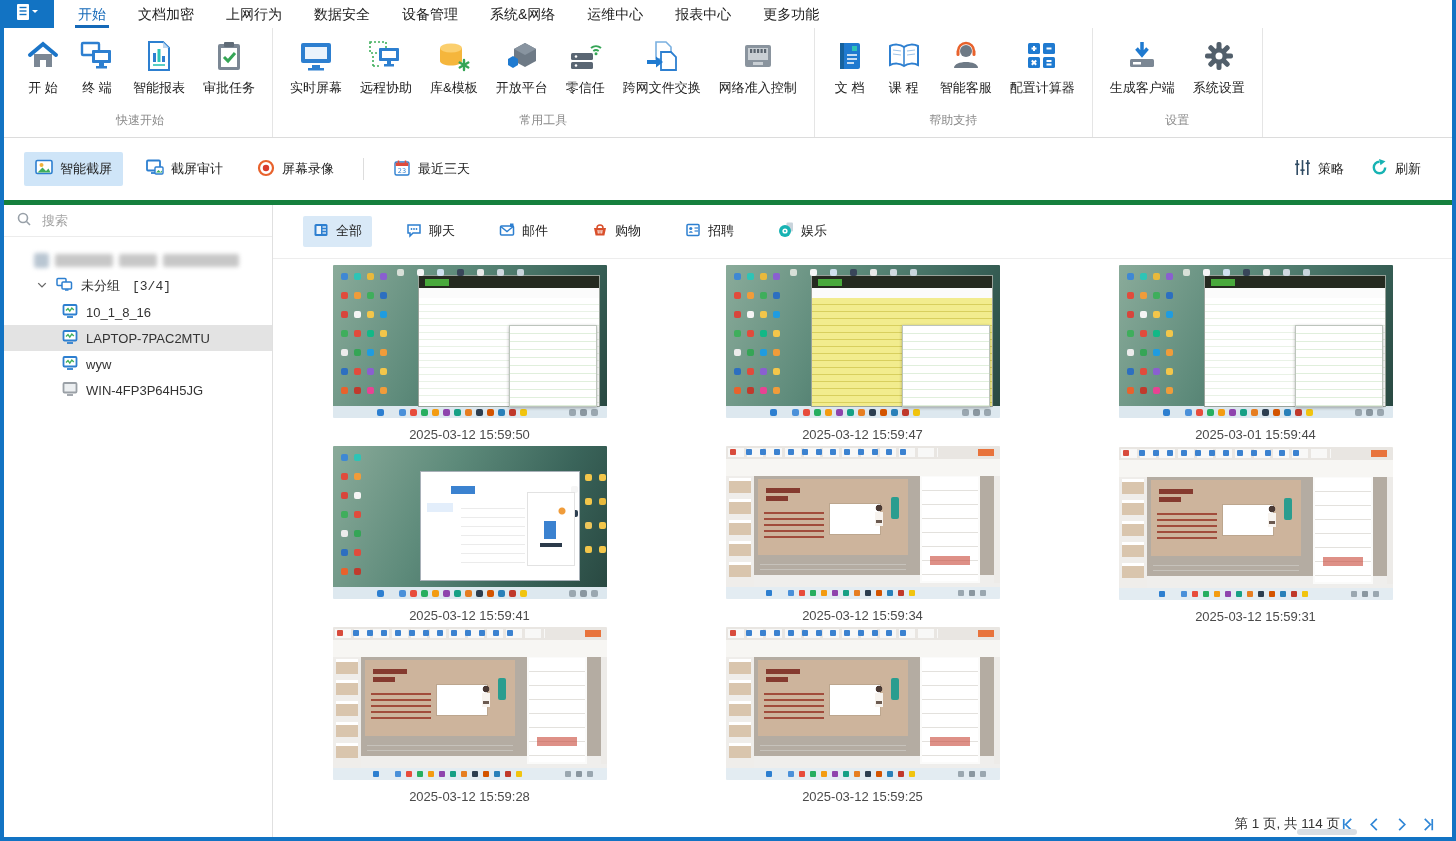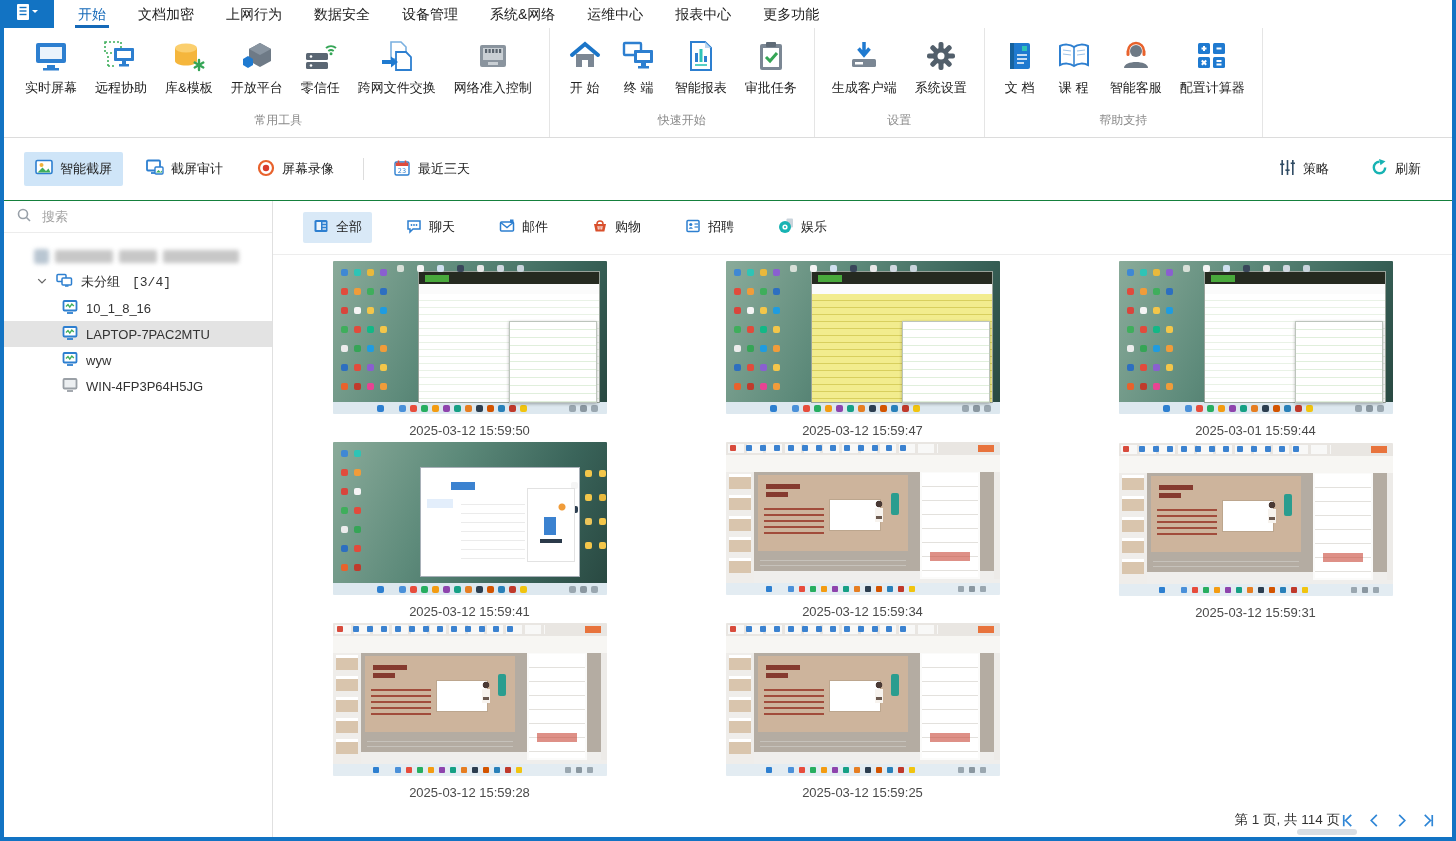--- a/index.html
+++ b/index.html
@@ -16,25 +16,25 @@
   .menu-item.active::after{content:"";position:absolute;left:13px;right:13px;bottom:0;height:3px;background:#1569b8;}
   
   .ribbon{display:flex;height:109px;border-bottom:1px solid #dcdcdc;background:#fff;padding-left:4px;}
   .ribbon-group{display:flex;flex-direction:column;border-right:1px solid #e5e5e5;padding:0 8px;}
   .ribbon-buttons{flex:1;display:flex;align-items:flex-start;padding-top:7px;}
   .rb{display:flex;flex-direction:column;align-items:center;gap:5px;padding:3px 9px;cursor:pointer;border-radius:3px;}
   .rb-icon{height:36px;display:flex;align-items:center;justify-content:center;}
   .rb-label{font-size:13px;color:#222;white-space:nowrap;}
   .ribbon-group-label{text-align:center;font-size:12px;color:#8a8a8a;padding:2px 0 8px;}
   
-  .viewbar{display:flex;align-items:center;height:62px;border-bottom:1px solid #15803d;padding:0 20px;gap:12px;background:#fff;}
+  .viewbar{display:flex;align-items:center;height:62px;border-bottom:5px solid #15803d;padding:0 20px;gap:12px;background:#fff;}
   .chip{display:flex;align-items:center;gap:7px;padding:7px 11px;font-size:13px;color:#222;cursor:pointer;border-radius:2px;white-space:nowrap;}
   .chip.active{background:#cfe5f8;}
   .vsep{width:1px;height:22px;background:#ddd;margin:0 6px;}
-  .viewbar-right{margin-left:auto;display:flex;gap:20px;}
+  .viewbar-right{margin-left:auto;display:flex;gap:5px;}
   
   .main{display:flex;height:636px;}
   .sidebar{width:268px;flex:none;border-right:1px solid #e0e0e0;display:flex;flex-direction:column;background:#fff;}
   .search{height:31px;border-bottom:1px solid #ececec;display:flex;align-items:center;padding:0 12px;gap:8px;}
   .search input{flex:1;border:0;outline:0;font-size:13px;color:#333;background:transparent;font-family:inherit;}
   .search input::placeholder{color:#a2a2a2;}
   .tree{padding-top:10px;font-size:13px;color:#333;}
   .trow{height:26px;display:flex;align-items:center;gap:8px;cursor:pointer;white-space:nowrap;}
   .trow.selected{background:#e3e3e3;}
   .trow-root{padding-left:30px;gap:6px;}
@@ -203,20 +203,72 @@
     </nav>
   </header>
 
   <section class="ribbon">
 
     <div class="ribbon-group">
       <div class="ribbon-buttons">
         <div class="rb">
           <span class="rb-icon">
               <svg width="36" height="32" viewBox="0 0 36 32">
+                <path d="M5 15 L18 4 L31 15" fill="none" stroke="#1b75c8" stroke-width="4" stroke-linecap="round"></path>
+                <path d="M9 14 h18 v13 h-18 z" fill="#7b8794"></path>
+                <rect x="15" y="20" width="6" height="7" fill="#fff"></rect>
+              </svg>
+            </span>
+          <span class="rb-label">开 始</span>
+        </div>
+        <div class="rb">
+          <span class="rb-icon">
+              <svg width="36" height="32" viewBox="0 0 36 32">
+                <rect x="3" y="3" width="17" height="12" rx="1" fill="#fff" stroke="#2d7fd0" stroke-width="2.4"></rect>
+                <rect x="13" y="10" width="19" height="13" rx="1" fill="#2d7fd0"></rect>
+                <rect x="16" y="13" width="13" height="7" fill="#fff"></rect>
+                <rect x="20" y="23" width="5" height="3" fill="#2d7fd0"></rect>
+                <rect x="17" y="26" width="11" height="2.5" fill="#2d7fd0"></rect>
+              </svg>
+            </span>
+          <span class="rb-label">终 端</span>
+        </div>
+        <div class="rb">
+          <span class="rb-icon">
+              <svg width="36" height="32" viewBox="0 0 36 32">
+                <path d="M8 2 h14 l6 6 v22 h-20 z" fill="#fff" stroke="#2d7fd0" stroke-width="2"></path>
+                <path d="M22 2 l6 6 h-6 z" fill="#bcd7f0"></path>
+                <rect x="12" y="13" width="3" height="9" fill="#2d7fd0"></rect>
+                <rect x="16.5" y="9" width="3" height="13" fill="#2ec4b6"></rect>
+                <rect x="21" y="16" width="3" height="6" fill="#2d7fd0"></rect>
+                <line x1="12" y1="25" x2="24" y2="25" stroke="#2ec4b6" stroke-width="1.6"></line>
+              </svg>
+            </span>
+          <span class="rb-label">智能报表</span>
+        </div>
+        <div class="rb">
+          <span class="rb-icon">
+              <svg width="36" height="32" viewBox="0 0 36 32">
+                <rect x="7" y="4" width="22" height="26" rx="2" fill="#7b8794"></rect>
+                <rect x="13" y="2" width="10" height="5" rx="1" fill="#5f6b77"></rect>
+                <rect x="10" y="8" width="16" height="19" fill="#fff"></rect>
+                <path d="M13 17 l4 4 7-8" stroke="#35a556" stroke-width="3" fill="none"></path>
+              </svg>
+            </span>
+          <span class="rb-label">审批任务</span>
+        </div>
+      </div>
+      <div class="ribbon-group-label">快速开始</div>
+    </div>
+
+    <div class="ribbon-group">
+      <div class="ribbon-buttons">
+        <div class="rb">
+          <span class="rb-icon">
+              <svg width="36" height="32" viewBox="0 0 36 32">
                 <rect x="3" y="3" width="30" height="20" rx="2" fill="#2d7fd0"></rect>
                 <rect x="7" y="7" width="22" height="12" fill="#eaf3fc"></rect>
                 <rect x="14" y="25" width="8" height="3" fill="#2d7fd0"></rect>
                 <rect x="10" y="28" width="16" height="2.5" fill="#2d7fd0"></rect>
               </svg>
             </span>
           <span class="rb-label">实时屏幕</span>
         </div>
         <div class="rb">
           <span class="rb-icon">
@@ -299,103 +351,20 @@
         </div>
       </div>
       <div class="ribbon-group-label">常用工具</div>
     </div>
 
     <div class="ribbon-group">
       <div class="ribbon-buttons">
         <div class="rb">
           <span class="rb-icon">
               <svg width="36" height="32" viewBox="0 0 36 32">
-                <path d="M5 15 L18 4 L31 15" fill="none" stroke="#1b75c8" stroke-width="4" stroke-linecap="round"></path>
-                <path d="M9 14 h18 v13 h-18 z" fill="#7b8794"></path>
-                <rect x="15" y="20" width="6" height="7" fill="#fff"></rect>
-              </svg>
-            </span>
-          <span class="rb-label">开 始</span>
-        </div>
-        <div class="rb">
-          <span class="rb-icon">
-              <svg width="36" height="32" viewBox="0 0 36 32">
-                <rect x="3" y="3" width="17" height="12" rx="1" fill="#fff" stroke="#2d7fd0" stroke-width="2.4"></rect>
-                <rect x="13" y="10" width="19" height="13" rx="1" fill="#2d7fd0"></rect>
-                <rect x="16" y="13" width="13" height="7" fill="#fff"></rect>
-                <rect x="20" y="23" width="5" height="3" fill="#2d7fd0"></rect>
-                <rect x="17" y="26" width="11" height="2.5" fill="#2d7fd0"></rect>
-              </svg>
-            </span>
-          <span class="rb-label">终 端</span>
-        </div>
-        <div class="rb">
-          <span class="rb-icon">
-              <svg width="36" height="32" viewBox="0 0 36 32">
-                <path d="M8 2 h14 l6 6 v22 h-20 z" fill="#fff" stroke="#2d7fd0" stroke-width="2"></path>
-                <path d="M22 2 l6 6 h-6 z" fill="#bcd7f0"></path>
-                <rect x="12" y="13" width="3" height="9" fill="#2d7fd0"></rect>
-                <rect x="16.5" y="9" width="3" height="13" fill="#2ec4b6"></rect>
-                <rect x="21" y="16" width="3" height="6" fill="#2d7fd0"></rect>
-                <line x1="12" y1="25" x2="24" y2="25" stroke="#2ec4b6" stroke-width="1.6"></line>
-              </svg>
-            </span>
-          <span class="rb-label">智能报表</span>
-        </div>
-        <div class="rb">
-          <span class="rb-icon">
-              <svg width="36" height="32" viewBox="0 0 36 32">
-                <rect x="7" y="4" width="22" height="26" rx="2" fill="#7b8794"></rect>
-                <rect x="13" y="2" width="10" height="5" rx="1" fill="#5f6b77"></rect>
-                <rect x="10" y="8" width="16" height="19" fill="#fff"></rect>
-                <path d="M13 17 l4 4 7-8" stroke="#35a556" stroke-width="3" fill="none"></path>
-              </svg>
-            </span>
-          <span class="rb-label">审批任务</span>
-        </div>
-      </div>
-      <div class="ribbon-group-label">快速开始</div>
-    </div>
-
-    <div class="ribbon-group">
-      <div class="ribbon-buttons">
-        <div class="rb">
-          <span class="rb-icon">
-              <svg width="36" height="32" viewBox="0 0 36 32">
-                <path d="M18 2 v11 M12.5 8.5 l5.5 6.5 5.5-6.5" stroke="#1f7ad0" stroke-width="3.5" fill="none"></path>
-                <rect x="6" y="19" width="24" height="8" rx="1.5" fill="#7b8794"></rect>
-                <rect x="9" y="22" width="8" height="2.5" fill="#fff"></rect>
-              </svg>
-            </span>
-          <span class="rb-label">生成客户端</span>
-        </div>
-        <div class="rb">
-          <span class="rb-icon">
-              <svg width="36" height="32" viewBox="0 0 36 32">
-                <g fill="#525f6b">
-                  <rect x="15.5" y="2" width="5" height="28" rx="2"></rect>
-                  <rect x="15.5" y="2" width="5" height="28" rx="2" transform="rotate(45 18 16)"></rect>
-                  <rect x="15.5" y="2" width="5" height="28" rx="2" transform="rotate(90 18 16)"></rect>
-                  <rect x="15.5" y="2" width="5" height="28" rx="2" transform="rotate(135 18 16)"></rect>
-                  <circle cx="18" cy="16" r="8"></circle>
-                </g>
-                <circle cx="18" cy="16" r="3.5" fill="#fff"></circle>
-              </svg>
-            </span>
-          <span class="rb-label">系统设置</span>
-        </div>
-      </div>
-      <div class="ribbon-group-label">设置</div>
-    </div>
-
-    <div class="ribbon-group">
-      <div class="ribbon-buttons">
-        <div class="rb">
-          <span class="rb-icon">
-              <svg width="36" height="32" viewBox="0 0 36 32">
                 <rect x="8" y="3" width="20" height="26" rx="2" fill="#1f7ad0"></rect>
                 <rect x="8" y="3" width="4" height="26" fill="#16629e"></rect>
                 <rect x="20" y="6" width="5" height="5" fill="#2ec4b6"></rect>
                 <g stroke="#fff" stroke-width="1.5">
                   <line x1="15" y1="15" x2="25" y2="15"></line>
                   <line x1="15" y1="19" x2="25" y2="19"></line>
                   <line x1="15" y1="23" x2="22" y2="23"></line>
                 </g>
               </svg>
             </span>
@@ -445,20 +414,51 @@
                   <line x1="12.2" y1="20.5" x2="7.8" y2="24.8"></line>
                   <line x1="22.5" y1="21" x2="27.5" y2="21"></line>
                   <line x1="22.5" y1="24.5" x2="27.5" y2="24.5"></line>
                 </g>
               </svg>
             </span>
           <span class="rb-label">配置计算器</span>
         </div>
       </div>
       <div class="ribbon-group-label">帮助支持</div>
+    </div>
+
+    <div class="ribbon-group">
+      <div class="ribbon-buttons">
+        <div class="rb">
+          <span class="rb-icon">
+              <svg width="36" height="32" viewBox="0 0 36 32">
+                <path d="M18 2 v11 M12.5 8.5 l5.5 6.5 5.5-6.5" stroke="#1f7ad0" stroke-width="3.5" fill="none"></path>
+                <rect x="6" y="19" width="24" height="8" rx="1.5" fill="#7b8794"></rect>
+                <rect x="9" y="22" width="8" height="2.5" fill="#fff"></rect>
+              </svg>
+            </span>
+          <span class="rb-label">生成客户端</span>
+        </div>
+        <div class="rb">
+          <span class="rb-icon">
+              <svg width="36" height="32" viewBox="0 0 36 32">
+                <g fill="#525f6b">
+                  <rect x="15.5" y="2" width="5" height="28" rx="2"></rect>
+                  <rect x="15.5" y="2" width="5" height="28" rx="2" transform="rotate(45 18 16)"></rect>
+                  <rect x="15.5" y="2" width="5" height="28" rx="2" transform="rotate(90 18 16)"></rect>
+                  <rect x="15.5" y="2" width="5" height="28" rx="2" transform="rotate(135 18 16)"></rect>
+                  <circle cx="18" cy="16" r="8"></circle>
+                </g>
+                <circle cx="18" cy="16" r="3.5" fill="#fff"></circle>
+              </svg>
+            </span>
+          <span class="rb-label">系统设置</span>
+        </div>
+      </div>
+      <div class="ribbon-group-label">设置</div>
     </div>
 
   </section>
 
   <section class="viewbar">
     <div class="chip active">
       <span><svg width="18" height="17" viewBox="0 0 18 17">
             <rect x="1" y="1.5" width="16" height="13" rx="1.5" fill="#fff" stroke="#2d7fd0" stroke-width="1.6"></rect>
             <circle cx="6.5" cy="6" r="2" fill="#f0b23c"></circle>
             <path d="M2.5 13.5 L7.5 8.5 L11 12 L13.5 9.5 L15.5 13.5 Z" fill="#3fae5c"></path>

